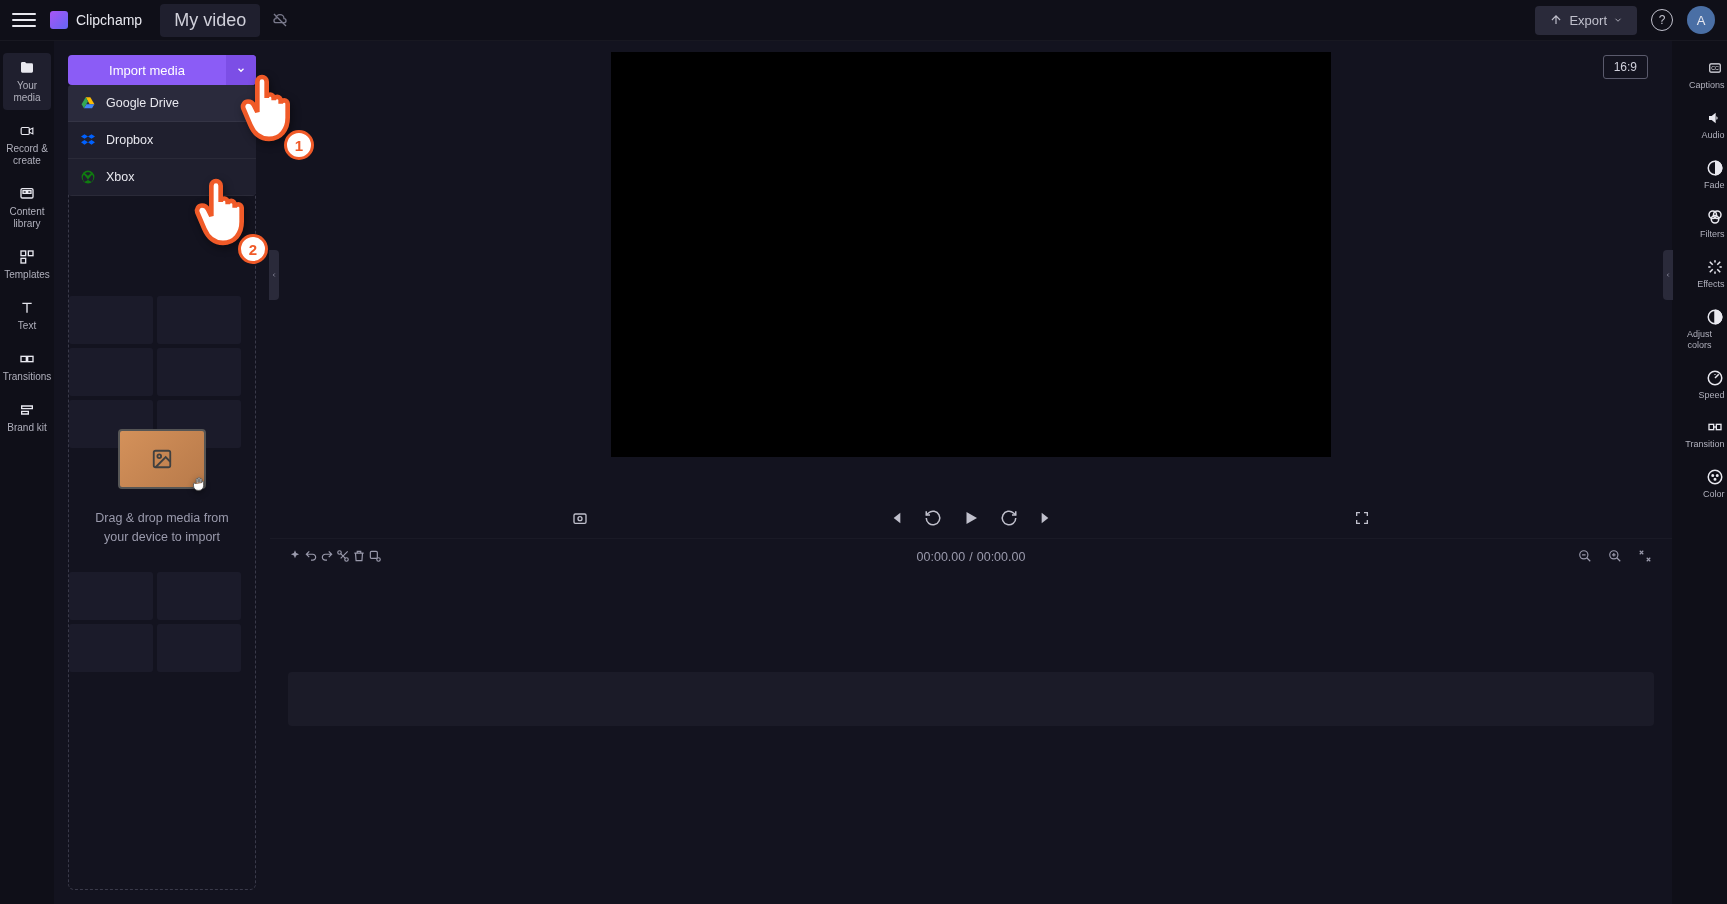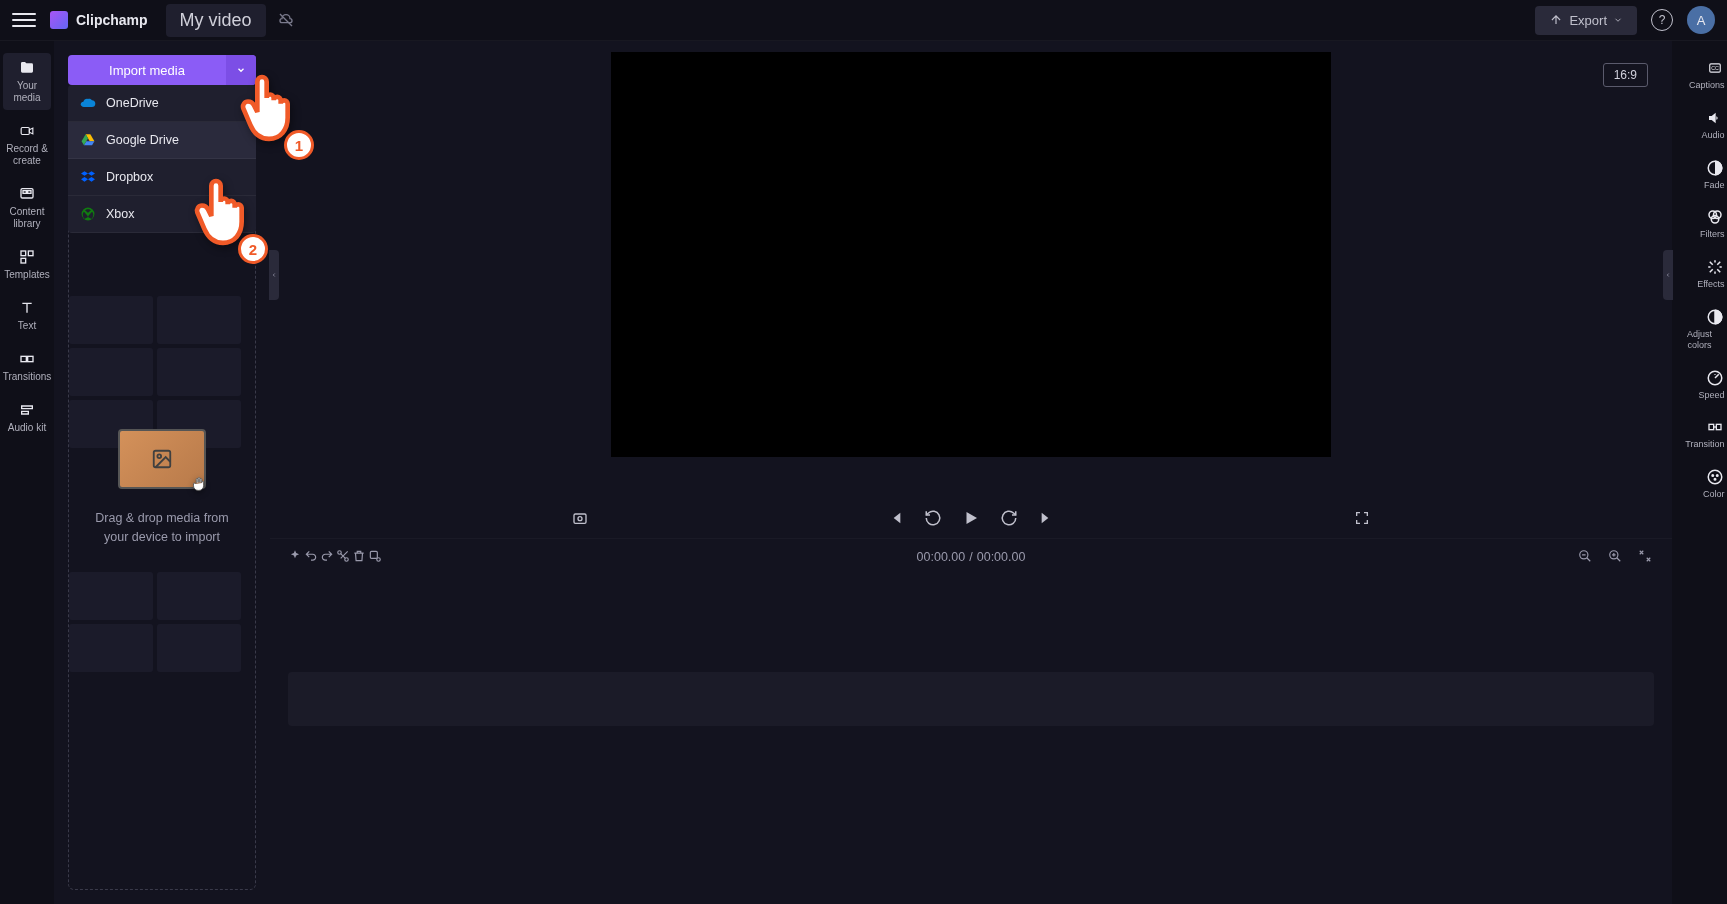--- a/index.html
+++ b/index.html
@@ -2,21 +2,21 @@
 <html><head>
 <meta charset="utf-8">
 <style>
 *{margin:0;padding:0;box-sizing:border-box;font-family:'Segoe UI',Arial,sans-serif}
 body{background:#13131f;color:#e8e8ef;width:1727px;height:904px;overflow:hidden;position:relative}
 .topbar{height:41px;background:#0f0f18;display:flex;align-items:center;padding:0 12px;border-bottom:1px solid rgba(255,255,255,0.04)}
 .hamburger{width:24px;height:24px;cursor:pointer;display:flex;flex-direction:column;justify-content:center;gap:4px}
 .hamburger span{height:2px;background:#e8e8ef;border-radius:1px}
 .logo-wrap{display:flex;align-items:center;gap:8px;margin-left:14px}
 .logo-icon{width:18px;height:18px;background:linear-gradient(135deg,#a855f7,#6366f1);border-radius:3px}
-.app-name{font-size:14px;font-weight:700}
+.app-name{font-size:14px;font-weight:400}
 .video-title{margin-left:18px;background:#1f1f2e;padding:6px 14px;border-radius:4px;font-size:18px;color:#d0d0da}
 .sync-icon{margin-left:12px;color:#7a7a8c}
 .topbar-spacer{flex:1}
 .export-btn{background:#2a2a3a;padding:7px 14px;border-radius:4px;display:flex;align-items:center;gap:6px;font-size:13px;color:#c0c0cc}
 .help-icon{margin-left:14px;width:22px;height:22px;border:1.5px solid #c0c0cc;border-radius:50%;display:flex;align-items:center;justify-content:center;font-size:12px;color:#c0c0cc}
 .avatar{margin-left:14px;width:28px;height:28px;background:#4a6fa5;border-radius:50%;display:flex;align-items:center;justify-content:center;font-size:13px;font-weight:500}
 .main{position:absolute;top:41px;left:0;right:0;bottom:0;display:flex}
 .leftnav{width:54px;background:#0f0f18;display:flex;flex-direction:column;align-items:center;padding-top:12px;gap:6px}
 .nav-item{width:48px;display:flex;flex-direction:column;align-items:center;gap:3px;padding:6px 0;cursor:pointer;border-radius:4px}
 .nav-item.active{background:#1f1f2e}
@@ -34,21 +34,21 @@
 .dropzone{position:absolute;top:44px;left:14px;right:14px;bottom:14px;border:1px dashed #3a3a4a;border-radius:6px;display:flex;flex-direction:column;align-items:center;justify-content:center}
 .bg-thumbs{position:absolute;top:210px;left:0;right:0;display:flex;flex-direction:column;gap:4px;opacity:0.15;z-index:0}
 .thumb-row{display:flex;gap:4px}
 .thumb{width:84px;height:48px;background:#4a4a6a;border-radius:3px}
 .drop-inner{position:relative;z-index:1;display:flex;flex-direction:column;align-items:center}
 .drop-card{width:88px;height:60px;background:linear-gradient(135deg,#d4915a,#b87a4a);border-radius:4px;border:2px solid #555;display:flex;align-items:center;justify-content:center;position:relative;margin-bottom:20px}
 .drop-hand{position:absolute;right:-6px;bottom:-8px;filter:drop-shadow(0 2px 3px rgba(0,0,0,0.4))}
 .drop-text{font-size:12.5px;color:#9a9aac;text-align:center;max-width:160px;line-height:1.5}
 .preview-area{flex:1;display:flex;flex-direction:column;position:relative}
 .preview-top{flex:1;display:flex;align-items:center;justify-content:center;position:relative}
-.aspect-badge{position:absolute;top:22px;right:24px;border:1px solid #5a5a6c;padding:4px 10px;border-radius:3px;font-size:12px;color:#d0d0dc}
+.aspect-badge{position:absolute;top:14px;right:24px;border:1px solid #5a5a6c;padding:4px 10px;border-radius:3px;font-size:12px;color:#d0d0dc}
 .video-canvas{width:720px;height:405px;background:#000;margin-top:-40px}
 .collapse-tab{position:absolute;left:-1px;top:50%;transform:translateY(-50%);width:10px;height:50px;background:#2a2a3a;border-radius:0 4px 4px 0;display:flex;align-items:center;justify-content:center}
 .collapse-tab-r{position:absolute;right:-1px;top:50%;transform:translateY(-50%);width:10px;height:50px;background:#2a2a3a;border-radius:4px 0 0 4px;display:flex;align-items:center;justify-content:center}
 .playback-bar{height:40px;display:flex;align-items:center;justify-content:center;gap:18px;position:relative;margin-top:-10px}
 .pb-icon{width:20px;height:20px;display:flex;align-items:center;justify-content:center;cursor:pointer;color:#c0c0cc}
 .pb-left-tool{position:absolute;left:300px}
 .pb-fullscreen{position:absolute;right:300px}
 .timeline-toolbar{height:36px;background:#13131f;border-top:1px solid rgba(255,255,255,0.03);display:flex;align-items:center;padding:0 18px;gap:0;position:relative}
 .tl-icon{width:16px;height:16px;color:#9a9aac;cursor:pointer}
 .tl-time{position:absolute;left:50%;transform:translateX(-50%);font-size:12.5px;color:#9a9aac}
@@ -153,21 +153,21 @@
           </svg>
         </div>
       <div class="nav-label">Transitions</div>
     </div>
     <div class="nav-item">
       <div class="nav-icon">
           <svg width="18" height="16" viewBox="0 0 24 24" fill="none" stroke="#e8e8ef" stroke-width="2">
             <path d="M4 6h16v4H4zM4 14h10v4H4z"></path>
           </svg>
         </div>
-      <div class="nav-label">Audio kit</div>
+      <div class="nav-label">Brand kit</div>
     </div>
   </div>
 
   <div class="media-panel">
     <div class="import-btn">
       <div class="import-main">Import media</div>
       <div class="import-chevron">
         <svg width="10" height="10" viewBox="0 0 24 24" fill="none" stroke="#fff" stroke-width="3">
             <path d="M6 9l6 6 6-6"></path>
           </svg>
@@ -206,28 +206,20 @@
             </svg>
           <svg class="drop-hand" width="22" height="22" viewBox="0 0 24 24" fill="#fff">
               <path d="M9 11V7a1 1 0 1 1 2 0v3 M11 10V6a1 1 0 1 1 2 0v4 M13 10V7a1 1 0 1 1 2 0v3 M15 11v-1a1 1 0 1 1 2 0v4a5 5 0 0 1-5 5h-1a5 5 0 0 1-5-5v-2a1 1 0 1 1 2 0" stroke="#555" stroke-width="1"></path>
             </svg>
         </div>
         <div class="drop-text">Drag &amp; drop media from your device to import</div>
       </div>
     </div>
 
     <div class="dropdown">
-      <div class="dd-item">
-        <div class="dd-icon">
-            <svg width="16" height="12" viewBox="0 0 24 16">
-              <path fill="#0a84d8" d="M6 14c-3 0-5-2-5-4s2-4 4-4c1-3 4-5 7-4 2-1 5 0 6 2 3 0 5 2 5 5s-2 5-5 5H6z"></path>
-            </svg>
-          </div>
-        <span>OneDrive</span>
-      </div>
       <div class="dd-item hover">
         <div class="dd-icon">
             <svg width="14" height="14" viewBox="0 0 24 24">
               <path fill="#fbbc04" d="M8 2h8l7 12h-8L8 2z"></path>
               <path fill="#4285f4" d="M23 14l-4 7H5l4-7h14z"></path>
               <path fill="#34a853" d="M8 2L1 14l4 7 7-12L8 2z"></path>
             </svg>
           </div>
         <span>Google Drive</span>
       </div>

